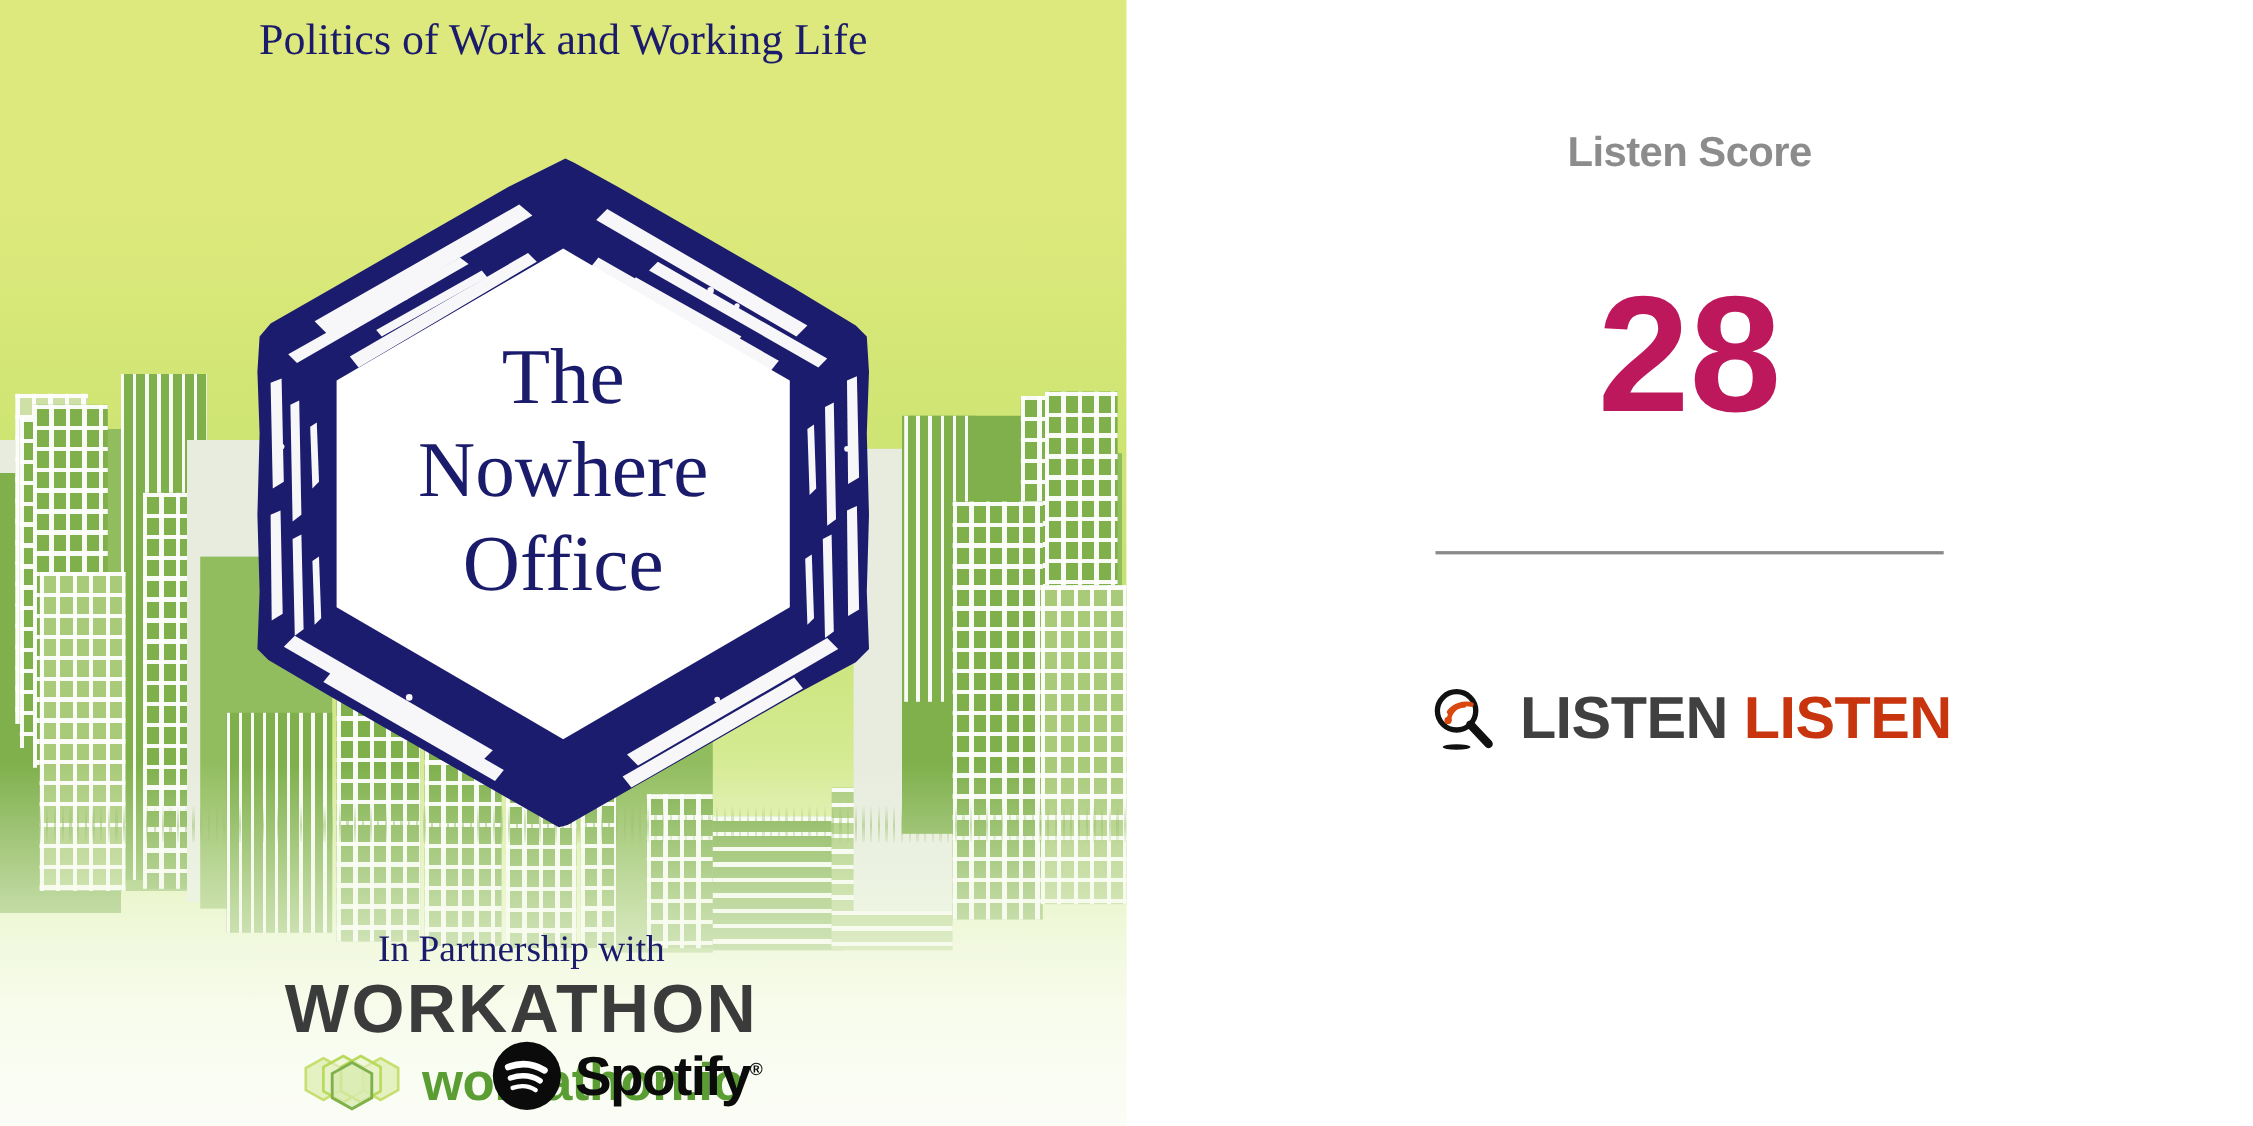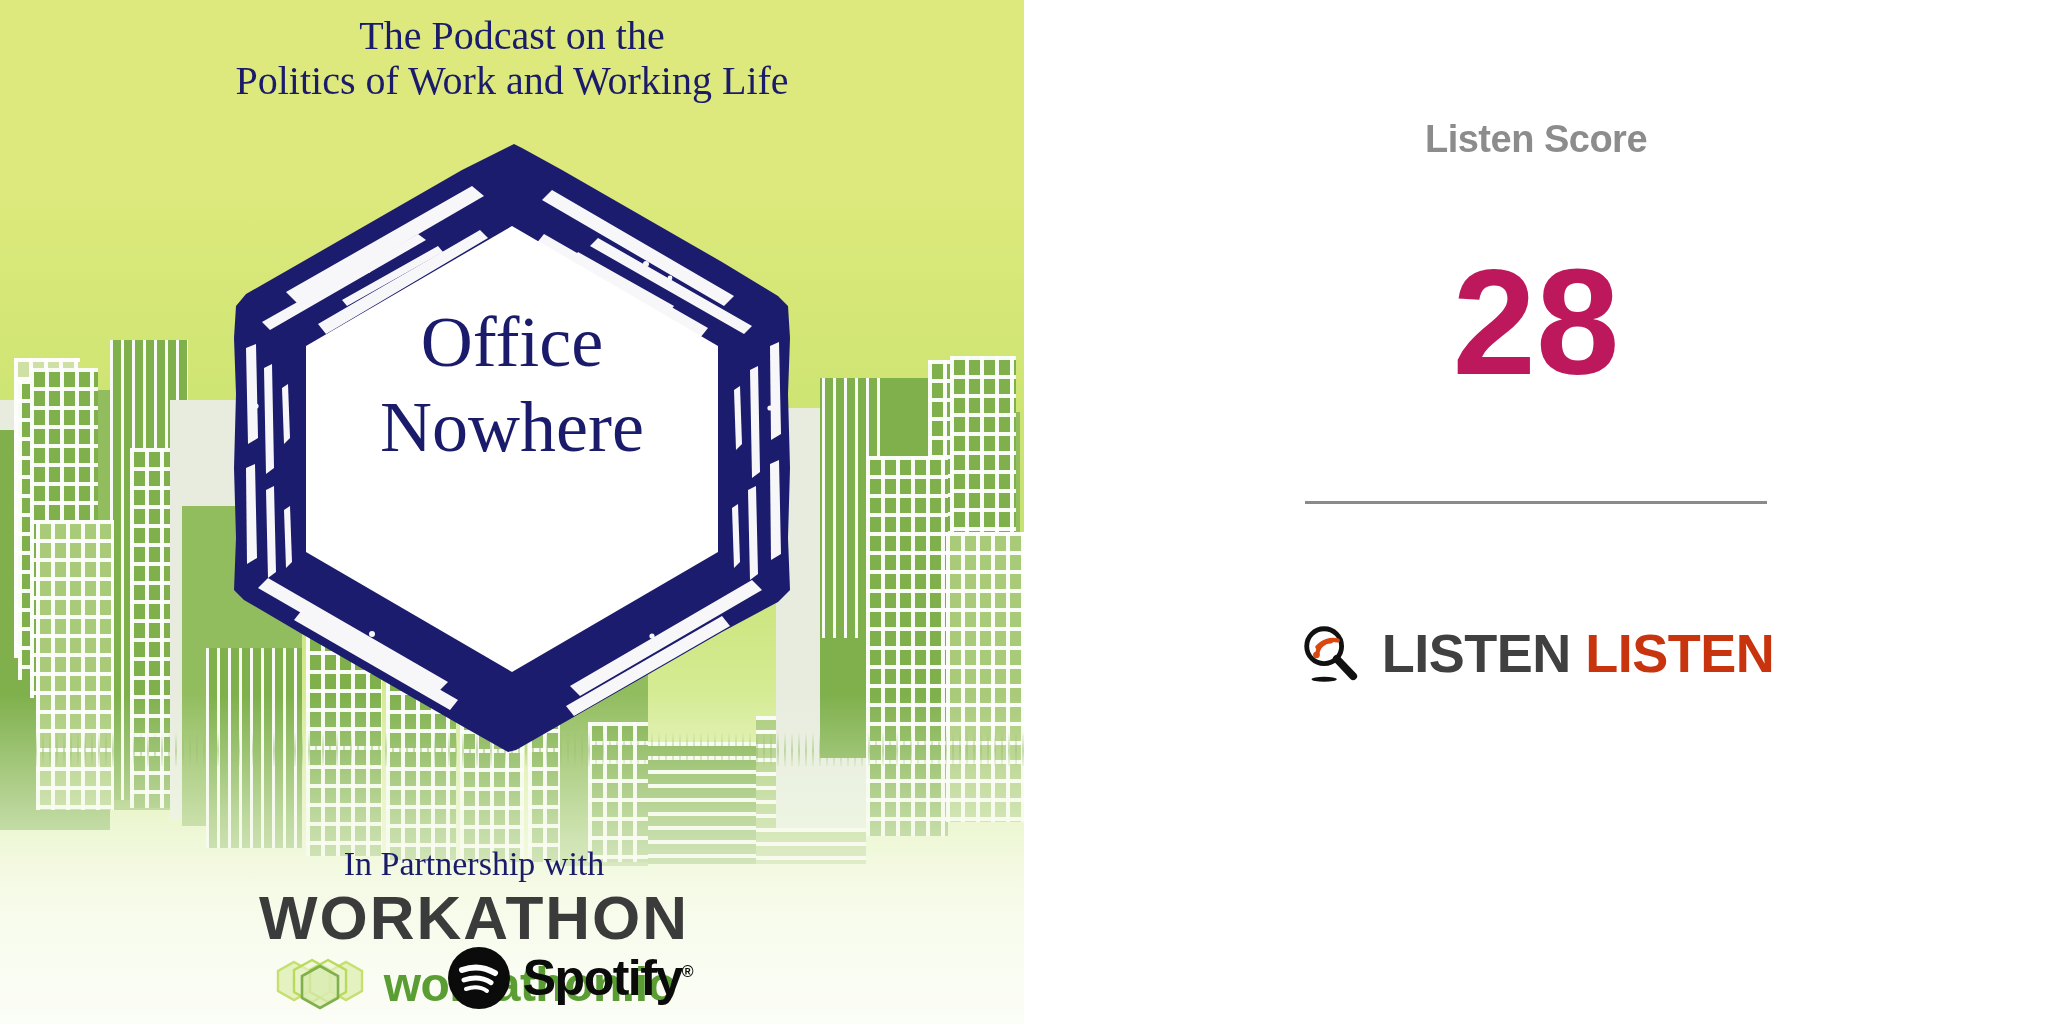--- a/index.html
+++ b/index.html
@@ -219,21 +219,20 @@
         </div>
       <div class="bldg pale" style="left:946px; top:532px; width:80px; height:290px;">
           <div class="win-g"></div>
         </div>
 
       <div class="grass"></div>
       <div class="fadeout"></div>
     </div>
 
     <div class="tagline">
-      <div>The Podcast on the</div>
       <div>Politics of Work and Working Life</div>
     </div>
 
     <div class="hexwrap">
       <svg viewBox="0 0 580 620">
         <defs>
           <clipPath id="hexclip">
             <path d="M290 8 L566 168 L566 456 L290 614 L14 456 L14 168 Z"></path>
           </clipPath>
         </defs>
@@ -287,22 +286,23 @@
             <circle cx="448" cy="140" r="2.4"></circle>
           <circle cx="150" cy="496" r="3"></circle>
             <circle cx="430" cy="498" r="2.6"></circle>
           <circle cx="34" cy="268" r="2.6"></circle>
             <circle cx="548" cy="270" r="2.6"></circle>
         </g>
       </svg>
     </div>
 
     <div class="hextitle">
+      <div>The</div>
+      <div>Nowhere</div>
       <div>Office</div>
-      <div>Nowhere</div>
     </div>
 
     <div class="partner">
       <div class="partner-label">In Partnership with</div>
       <div class="workathon-word">WORKATHON</div>
       <div class="partner-row">
         <svg class="wk-mark" viewBox="0 0 96 60">
           <polygon points="22,8 38,17 38,37 22,46 6,37 6,17" fill="#cfe58f" fill-opacity="0.5" stroke="#c6df6e" stroke-width="2.4"></polygon>
           <polygon points="74,8 90,17 90,37 74,46 58,37 58,17" fill="#cfe58f" fill-opacity="0.5" stroke="#c6df6e" stroke-width="2.4"></polygon>
           <polygon points="40,6 58,16 58,38 40,48 22,38 22,16" fill="#e9f3cd" fill-opacity="0.6" stroke="#b9da5a" stroke-width="2.4"></polygon>

